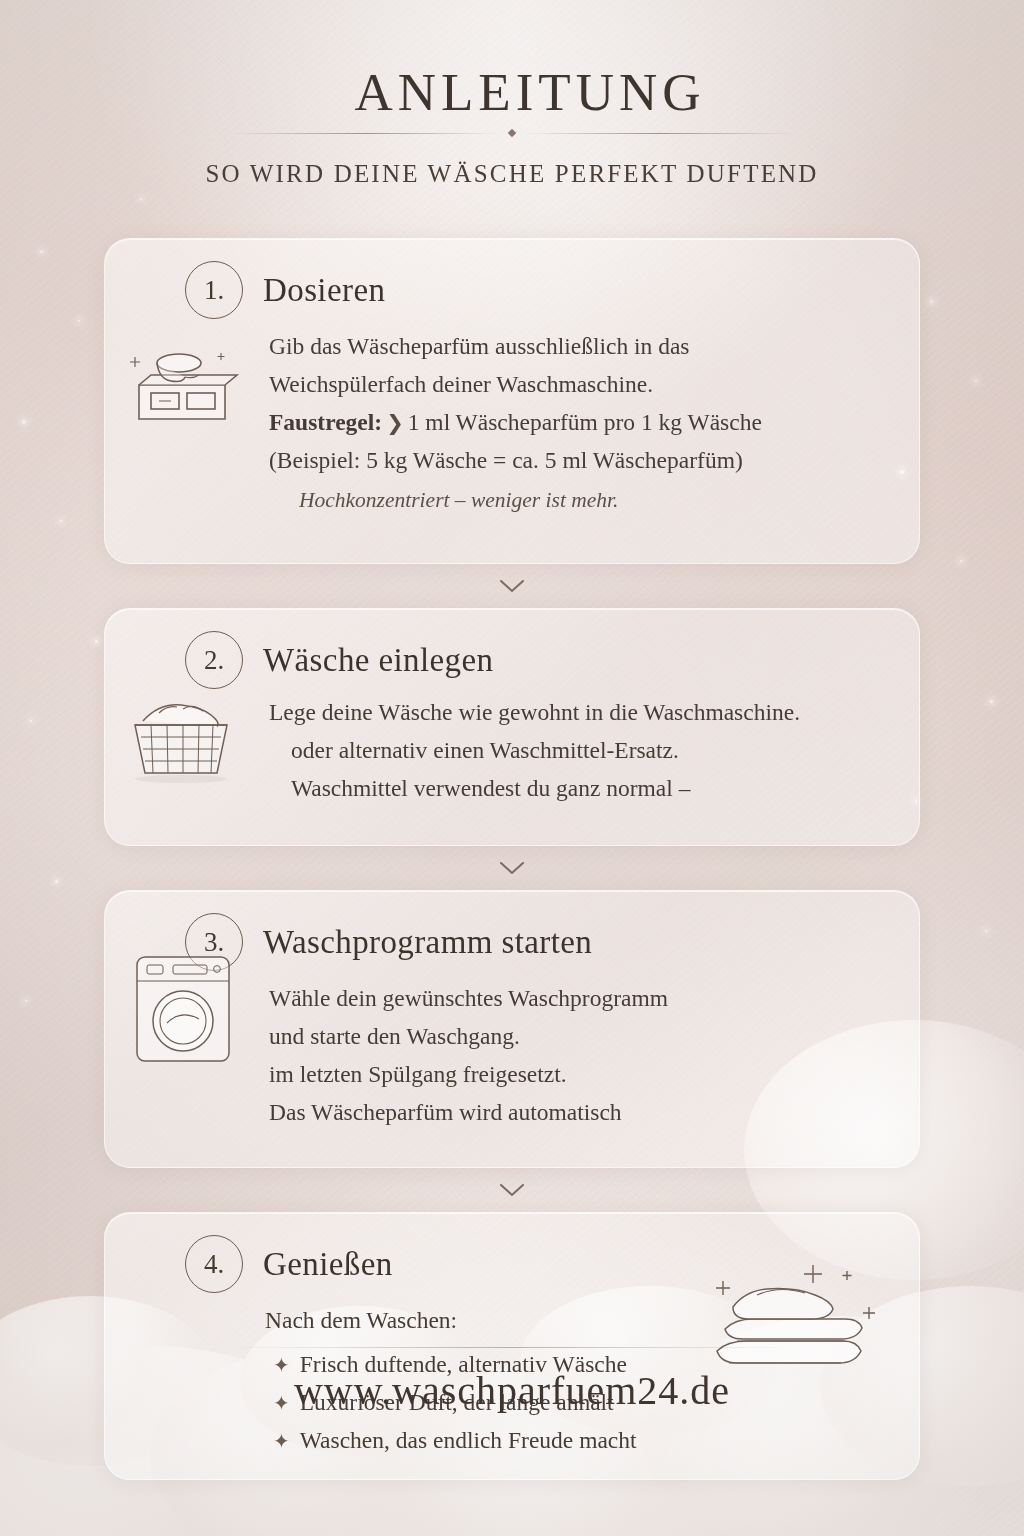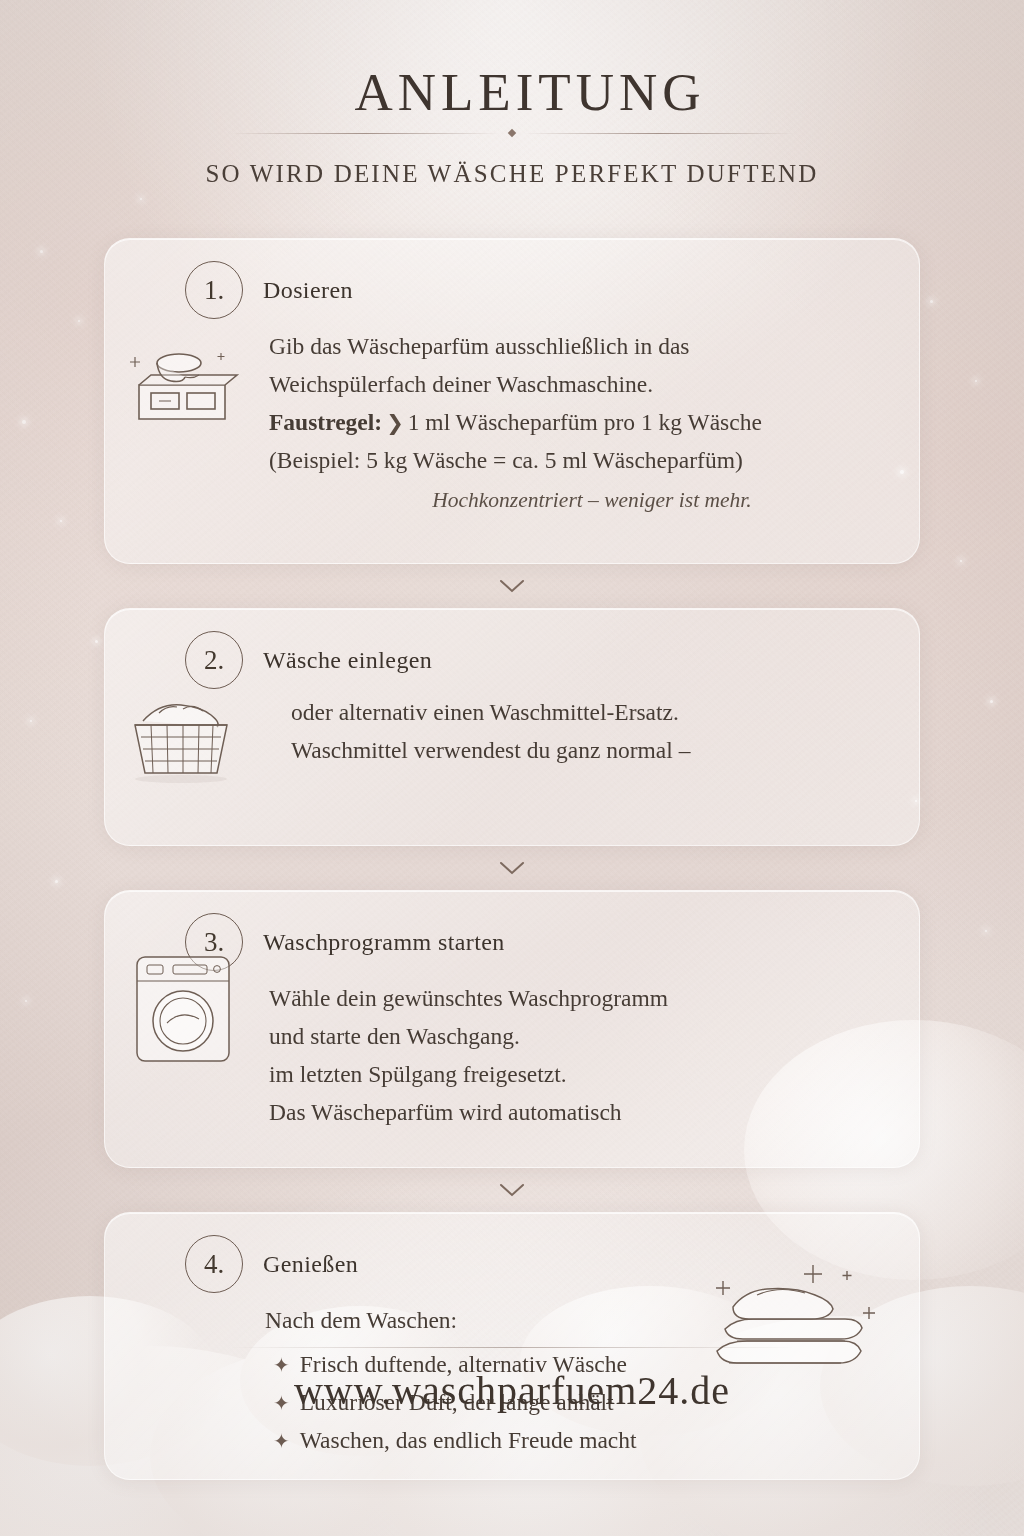--- a/index.html
+++ b/index.html
@@ -145,21 +145,21 @@
     border-radius: 50%;
     border: 1.6px solid #6d5c52;
     display: flex;
     align-items: center;
     justify-content: center;
     font-size: 27px;
     color: #43392f;
     flex: none;
   }
   .step-title {
-    font-size: 24px;
+    font-size: 33px;
     color: #3c332c;
     letter-spacing: .4px;
   }
 
   .card-body {
     margin-top: 8px;
     margin-left: 130px;
     font-size: 23.5px;
     line-height: 1.62;
     color: #463c35;
@@ -171,21 +171,20 @@
     display: inline-block;
     transform: rotate(0deg);
     font-size: 21px;
     color: #5a4c42;
     padding: 0 4px;
   }
   .small-note {
     font-size: 21.5px;
     margin-left: 30px;
     margin-top: 4px;
-    text-align: center;
   }
 
   .arrow {
     height: 44px;
     display: flex;
     align-items: center;
     justify-content: center;
     color: #7d6a5f;
   }
   .arrow svg { display: block; }
@@ -335,20 +334,21 @@
           <ellipse cx="64" cy="110" rx="46" ry="4" stroke="none" fill="rgba(160,140,130,0.12)"></ellipse>
         </svg>
       </div>
 
       <div class="card-head">
         <div class="num-circle">2.</div>
         <div class="step-title">Wäsche einlegen</div>
       </div>
 
       <div class="card-body">
+        <div class="line">Lege deine Wäsche wie gewohnt in die Waschmaschine.</div>
         <div class="line l3">oder alternativ einen Waschmittel-Ersatz.</div>
         <div class="line l2">Waschmittel verwendest du ganz normal –</div>
       </div>
     </div>
 
     <div class="arrow">
       <svg width="30" height="18" viewBox="0 0 30 18" fill="none" stroke="#7d6a5f" stroke-width="2" stroke-linecap="round">
         <path d="M4 4 L15 14 L26 4"></path>
       </svg>
     </div>

